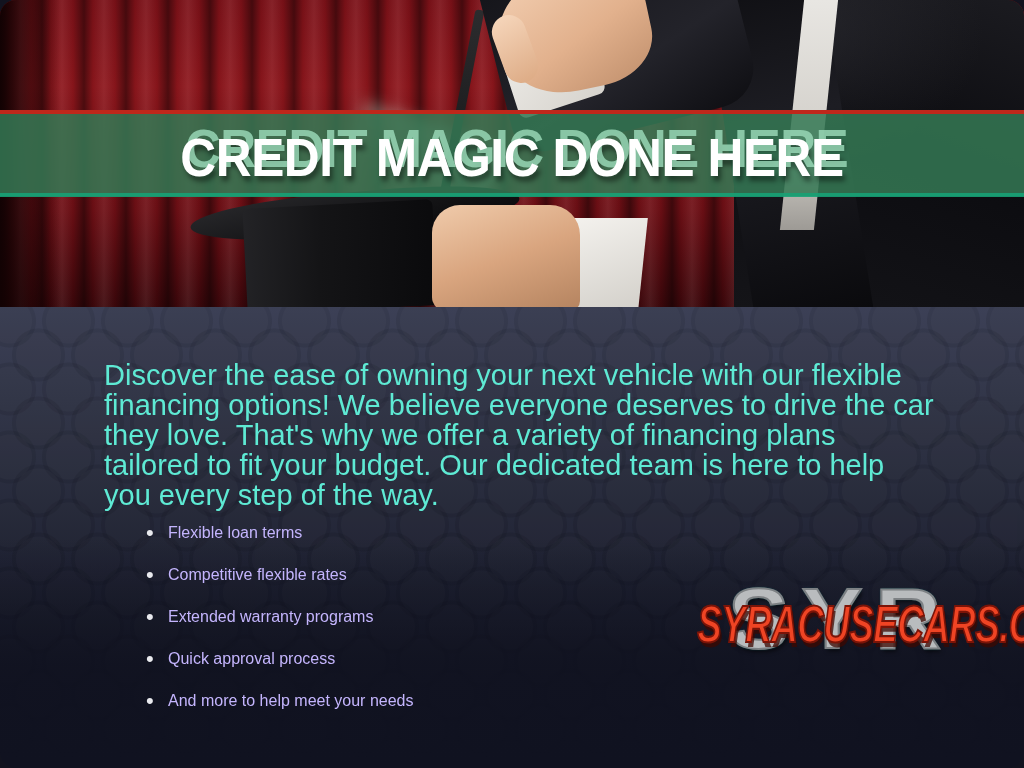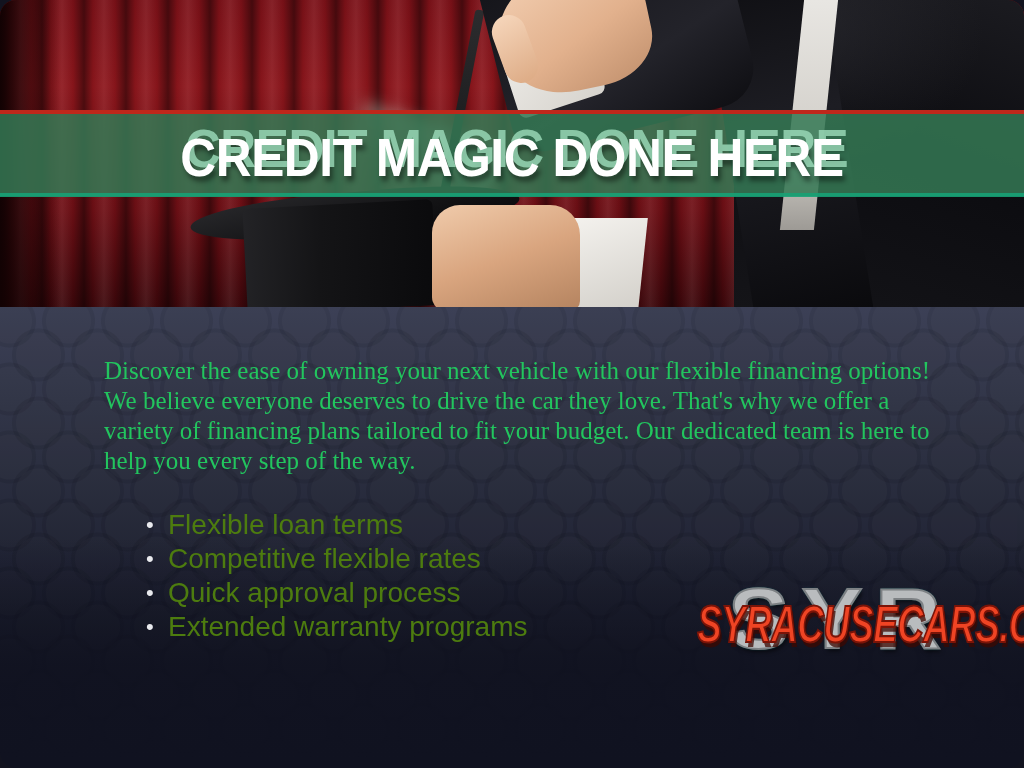--- a/index.html
+++ b/index.html
@@ -147,31 +147,32 @@
       radial-gradient(circle at 50% 50%, rgba(0,0,0,.20) 0 26px, rgba(0,0,0,0) 27px);
     background-size:59px 68px, 59px 68px;
   }
   .fade-bottom{
     position:absolute;left:0;bottom:0;width:1024px;height:230px;
     background:linear-gradient(180deg,rgba(16,18,32,0) 0%,rgba(16,18,32,.85) 55%,#101220 100%);
   }
 
   .paragraph{
     position:absolute;left:104px;top:331px;width:830px;
-    font-size:25px;line-height:30px;color:#22c55e;
-    font-family:Liberation Serif, serif;
+    font-size:29px;line-height:30px;color:#5eead4;
+    font-family:Liberation Sans, sans-serif;
   }
   .bullets{
     position:absolute;left:146px;top:508px;width:700px;
     list-style:none;margin:0;padding:0;
   }
   .bullets li{
     position:relative;padding-left:22px;
-    font-size:28px;line-height:34px;color:#4d7c0f;
-    font-family:"Liberation Sans", sans-serif;
+    font-size:16px;line-height:34px;color:#c4b5fd;
+    font-family:"Liberation Sans", sans-serif;
+    margin-top:8px;
   }
   .bullets li:before{
     content:"\2022";position:absolute;left:0;top:0;color:#e9eaee;font-size:22px;
   }
 
   
   .logo{
     position:absolute;left:700px;top:568px;width:280px;height:120px;
   }
   .logo-syr{
@@ -230,22 +231,23 @@
     <div class="hexes"></div>
     <div class="hexes2"></div>
     <div class="fade-bottom"></div>
   </div>
 
   <p class="paragraph">Discover the ease of owning your next vehicle with our flexible financing options! We believe everyone deserves to drive the car they love. That's why we offer a variety of financing plans tailored to fit your budget. Our dedicated team is here to help you every step of the way.</p>
 
   <ul class="bullets">
     <li>Flexible loan terms</li>
     <li>Competitive flexible rates</li>
+    <li>Extended warranty programs</li>
     <li>Quick approval process</li>
-    <li>Extended warranty programs</li>
+    <li>And more to help meet your needs</li>
   </ul>
 
   <div class="logo">
     <div class="logo-syr">SYR</div>
     <div class="logo-main">SYRACUSECARS.COM</div>
   </div>
 
 </div>
 
 </body></html>

